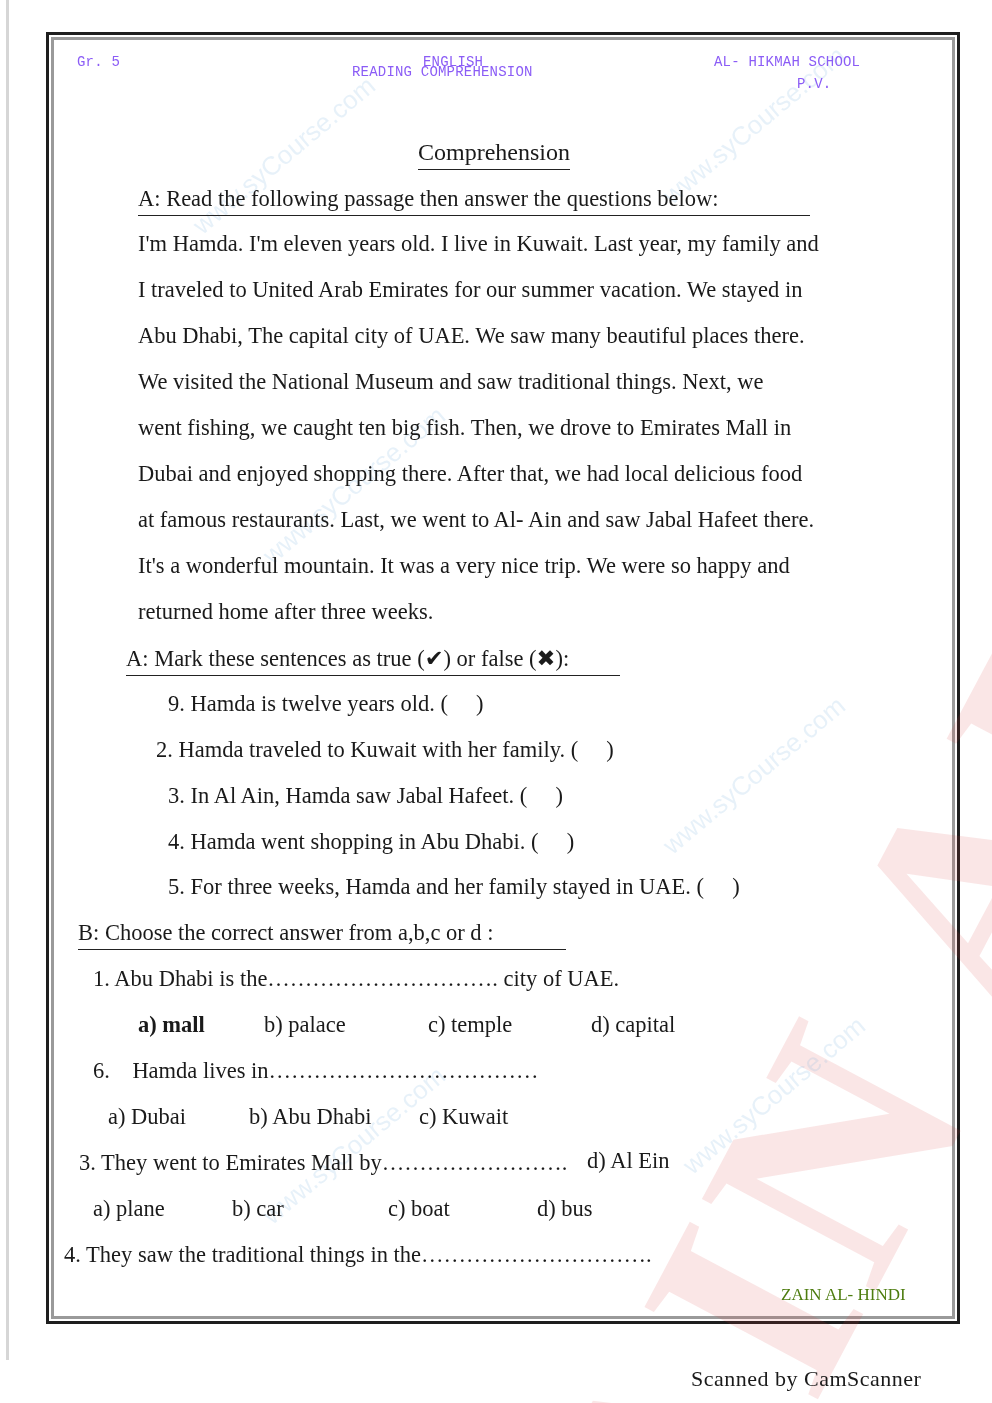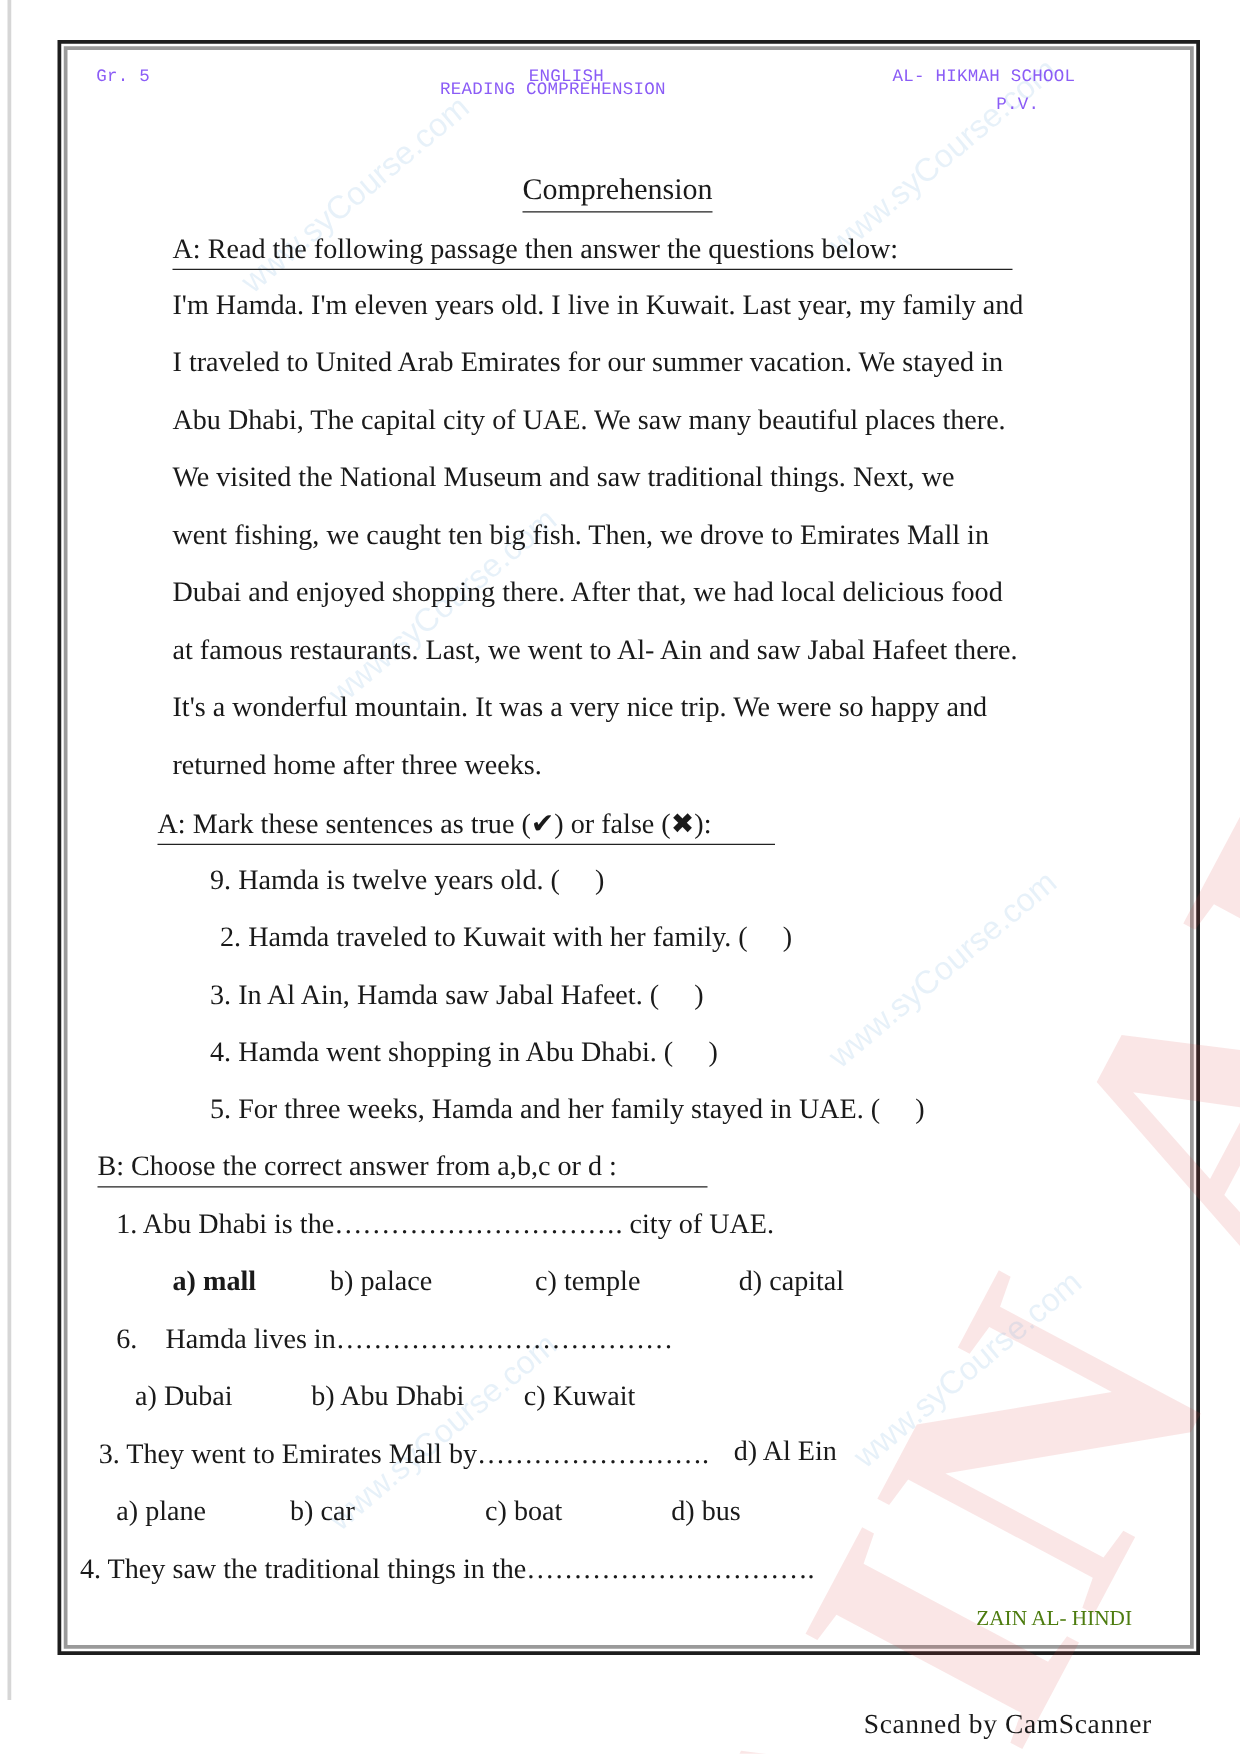--- a/index.html
+++ b/index.html
@@ -65,21 +65,21 @@
 <div class="abs p" style="top:323px;">Abu Dhabi, The capital city of UAE. We saw many beautiful places there.</div>
 <div class="abs p" style="top:369px;">We visited the National Museum and saw traditional things. Next, we</div>
 <div class="abs p" style="top:415px;">went fishing, we caught ten big fish. Then, we drove to Emirates Mall in</div>
 <div class="abs p" style="top:461px;">Dubai and enjoyed shopping there. After that, we had local delicious food</div>
 <div class="abs p" style="top:507px;">at famous restaurants. Last, we went to Al- Ain and saw Jabal Hafeet there.</div>
 <div class="abs p" style="top:553px;">It's a wonderful mountain. It was a very nice trip. We were so happy and</div>
 <div class="abs p" style="top:599px;">returned home after three weeks.</div>
 
 <div class="abs q ul" style="left:78px;top:645px;width:494px;margin-left:48px;">A: Mark these sentences as true (✔) or false (✖):</div>
 <div class="abs q" style="left:168px;top:691px;">9. Hamda is twelve years old. (  )</div>
-<div class="abs q" style="left:176px;top:737px;">2. Hamda traveled to Kuwait with her family. (  )</div>
+<div class="abs q" style="left:156px;top:737px;">2. Hamda traveled to Kuwait with her family. (  )</div>
 <div class="abs q" style="left:168px;top:783px;">3. In Al Ain, Hamda saw Jabal Hafeet. (  )</div>
 <div class="abs q" style="left:168px;top:829px;">4. Hamda went shopping in Abu Dhabi. (  )</div>
 <div class="abs q" style="left:168px;top:874px;">5. For three weeks, Hamda and her family stayed in UAE. (  )</div>
 
 <div class="abs q ul" style="left:78px;top:920px;width:488px;">B: Choose the correct answer from a,b,c or d :</div>
 
 <div class="abs q" style="left:93px;top:966px;">1. Abu Dhabi is the…………………………. city of UAE.</div>
 <div class="abs opt" style="left:138px;top:1012px;font-weight:bold;">a)  mall</div>
 <div class="abs opt" style="left:264px;top:1012px;">b) palace</div>
 <div class="abs opt" style="left:428px;top:1012px;">c) temple</div>

